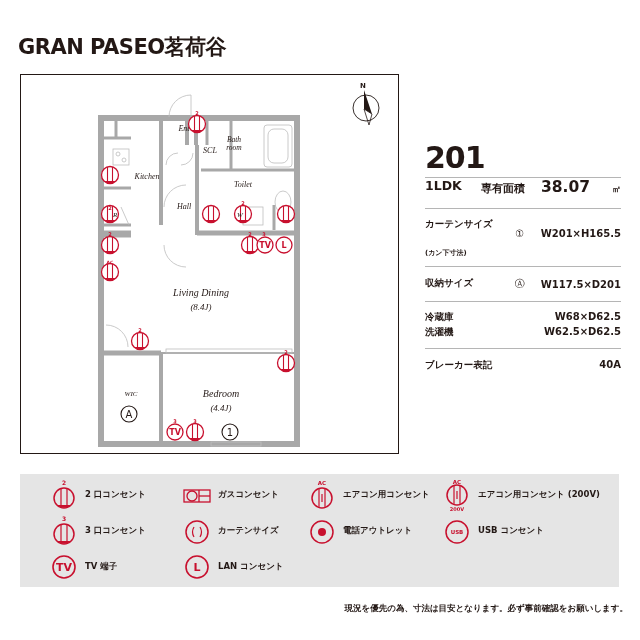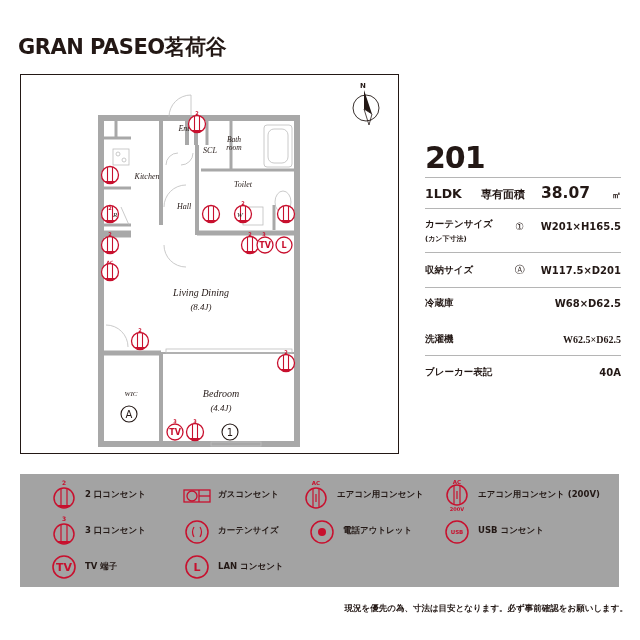--- a/index.html
+++ b/index.html
@@ -14,38 +14,38 @@
 
   .plan-frame {
     position: absolute; left: 20px; top: 74px; width: 379px; height: 380px;
     border: 1.5px solid #231815; background: #fff;
   }
   .plan-svg { position: absolute; left: 0; top: 0; }
 
   .spec { position: absolute; left: 425px; top: 140px; width: 196px; }
   .unit-no { font-size: 30px; font-weight: bold; letter-spacing: -1px; line-height: 36px; color:#231815; }
   .hr { height: 1px; background: #b5b5b5; }
-  .row { display: flex; align-items: center; justify-content: space-between; }
+  .row { display: flex; justify-content: space-between; }
   .row-type { height: 30px; }
   .type { font-size: 12.5px; font-weight: bold; }
   .area-wrap { display: flex; align-items: baseline; gap: 16px; }
   .area-label { font-size: 11px; font-weight: bold; }
   .area-val { font-size: 15.5px; font-weight: bold; }
   .area-unit { font-size: 9px; font-weight: bold; margin-left: 6px; }
   .lbl { font-size: 9.5px; font-weight: bold; }
-  .sub { font-size: 7px; font-weight: bold; margin-top: 3px; }
+  .sub { font-size: 7px; font-weight: bold; margin-top: 17px; }
   .val { font-size: 10px; font-weight: bold; }
   .mark { font-size: 10px; width: 14px; text-align: center; margin-right: 14px; }
   .grp { padding: 8px 0; }
   .grp-curtain { padding: 9px 0 8px; }
-  .grp .row + .row { margin-top: 23px; font-family: Liberation Serif, serif; }
+  .grp .row + .row { margin-top: 2px; }
 
   .legend {
     position: absolute; left: 20px; top: 474px; width: 599px; height: 113px;
-    background: #a3a3a3;
+    background: #e5e5e5;
   }
   .lg-item { position: absolute; display: flex; align-items: center; height: 30px; }
   .lg-icon { width: 34px; height: 34px; display: flex; align-items: center; justify-content: center; }
   .lg-label { font-size: 8.5px; font-weight: bold; color: #231815; margin-left: 4px; white-space: nowrap; }
 
   .note {
     position: absolute; right: 12px; top: 603px;
     font-size: 8.5px; font-weight: bold; color: #231815; white-space: nowrap;
   }
 </style>
@@ -264,21 +264,21 @@
   </div>
   <div class="lg-item" style="left:160px;top:6px;">
     <svg class="lg-icon" viewBox="0 0 34 34">
       <rect x="4" y="12" width="26" height="12" fill="none" stroke="#c8102e" stroke-width="1.3"></rect>
       <circle cx="12" cy="18" r="5" fill="none" stroke="#c8102e" stroke-width="1.3"></circle>
       <line x1="19" y1="12" x2="19" y2="24" stroke="#c8102e" stroke-width="1.3"></line>
       <line x1="19" y1="18" x2="30" y2="18" stroke="#c8102e" stroke-width="1.3"></line>
     </svg>
     <span class="lg-label">ガスコンセント</span>
   </div>
-  <div class="lg-item" style="left:279px;top:6px;">
+  <div class="lg-item" style="left:285px;top:6px;">
     <svg class="lg-icon" viewBox="0 0 34 34">
       <text x="17" y="7" font-size="5.5" font-weight="bold" fill="#c8102e" text-anchor="middle" font-family="'DejaVu Sans',sans-serif">AC</text>
       <circle cx="17" cy="20" r="10" fill="none" stroke="#c8102e" stroke-width="1.5"></circle>
       <line x1="14" y1="10" x2="14" y2="30" stroke="#c8102e" stroke-width="1.2"></line>
       <line x1="20" y1="10" x2="20" y2="30" stroke="#c8102e" stroke-width="1.2"></line>
       <line x1="17" y1="16" x2="17" y2="24" stroke="#c8102e" stroke-width="1.2"></line>
     </svg>
     <span class="lg-label">エアコン用コンセント</span>
   </div>
   <div class="lg-item" style="left:420px;top:6px;text-align:right;">

